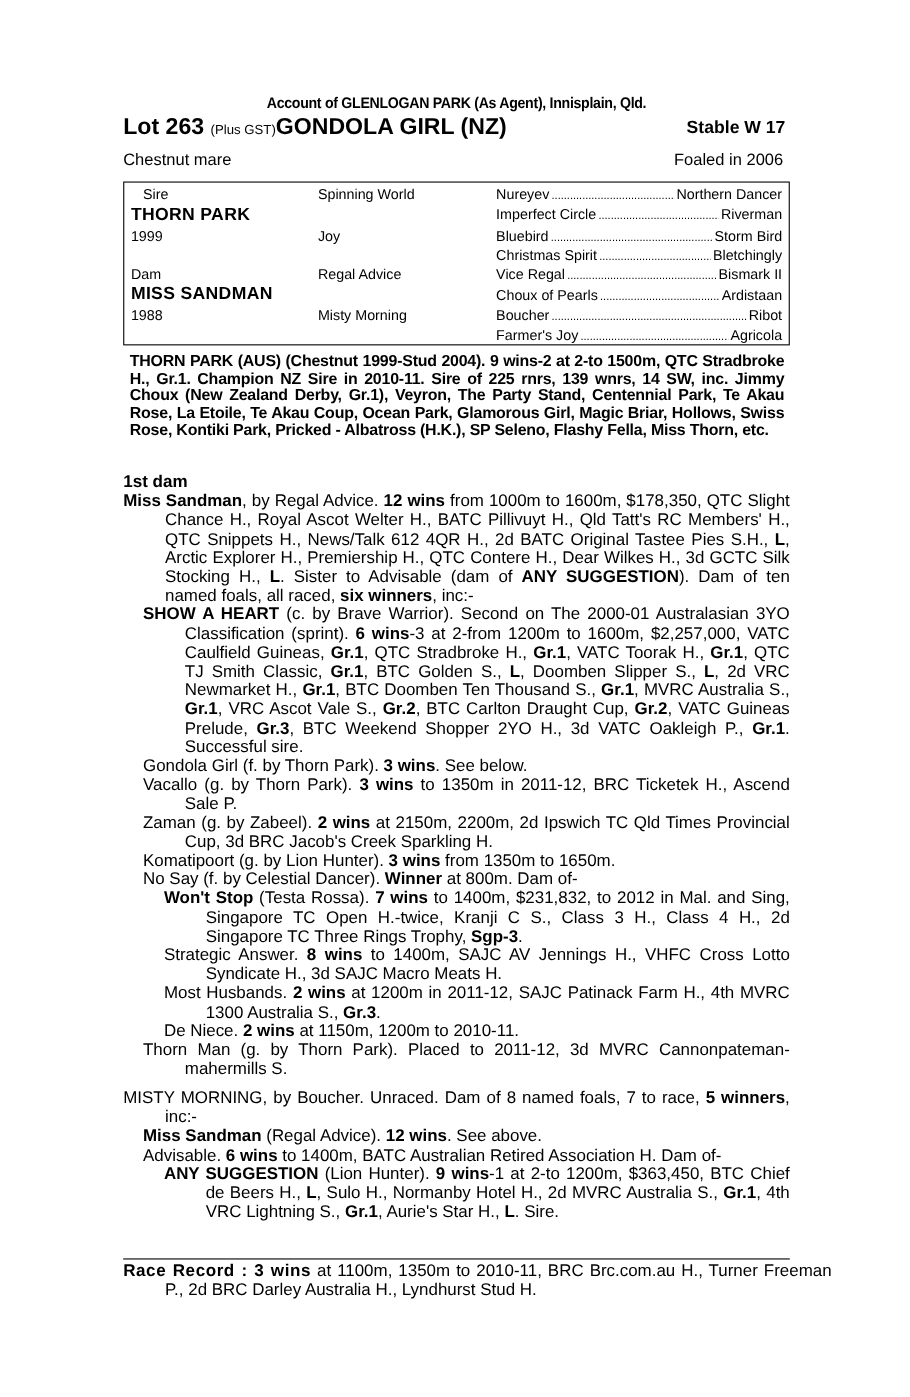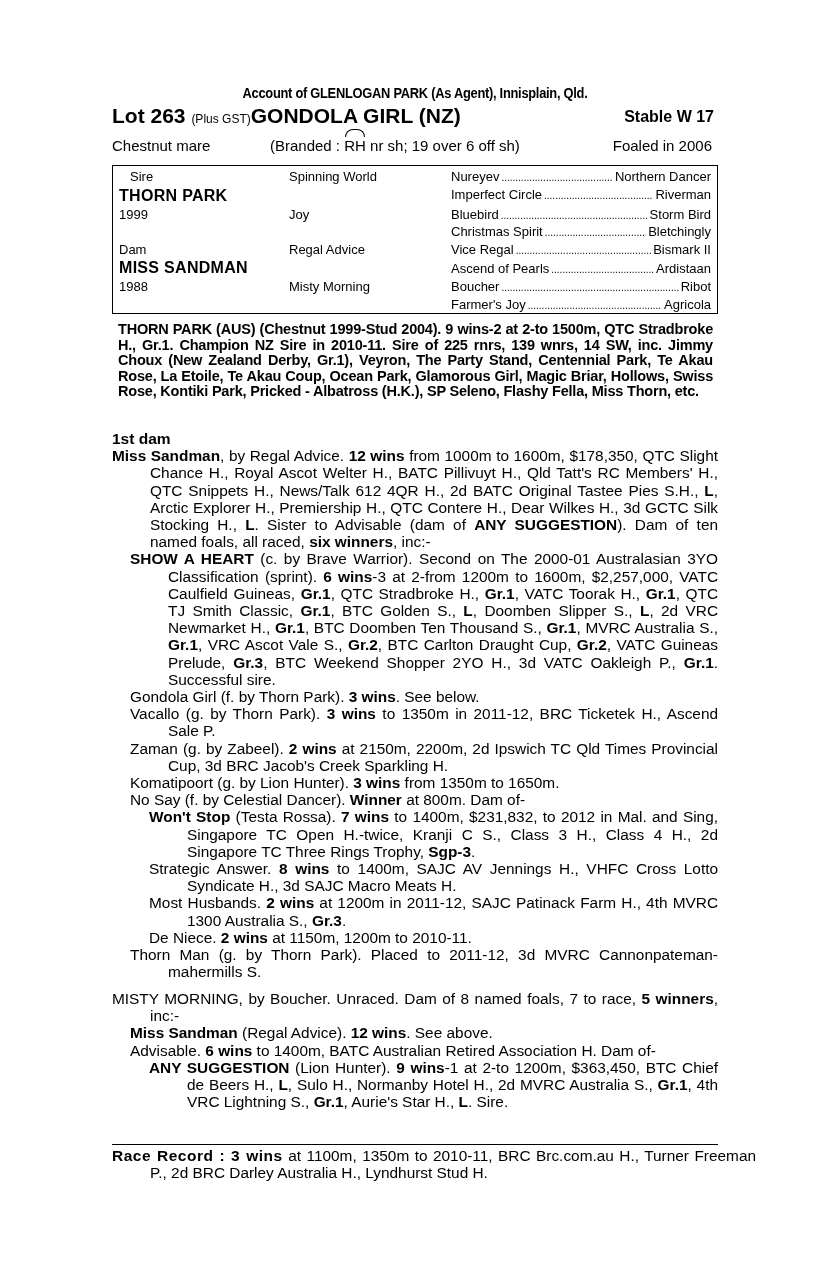--- a/index.html
+++ b/index.html
@@ -45,23 +45,20 @@
   <div class="lotline">
     <div class="lot">
       <span>Lot 263</span>
       <span class="plusgst">(Plus GST)</span><span class="horsename">GONDOLA GIRL (NZ)</span>
     </div>
     <div class="stable">Stable W 17</div>
   </div>
 
   <div class="descline">
     <span class="colour">Chestnut mare</span>
-    <span class="brand">
-      <span>(Branded : </span><span class="brandmark"><span class="hat"></span><span>RH</span></span><span> nr sh; 19 over 6 off sh)</span>
-    </span>
     <span class="foaled">Foaled in 2006</span>
   </div>
 
   <div class="pedigree">
     <div class="ped-cell" style="left:6px; top:3px;margin-left:11px;">Sire</div>
     <div class="ped-cell ped-bold" style="left:6px; top:21px;">THORN PARK</div>
     <div class="ped-cell" style="left:6px; top:41px;">1999</div>
     <div class="ped-cell" style="left:6px; top:76px;">Dam</div>
     <div class="ped-cell ped-bold" style="left:6px; top:93px;">MISS SANDMAN</div>
     <div class="ped-cell" style="left:6px; top:113px;">1988</div>
@@ -90,21 +87,21 @@
         <span>Christmas Spirit</span>
         <span class="dots"></span>
         <span>Bletchingly</span>
       </div>
     <div class="ped-g3" style="top:76px;">
         <span>Vice Regal</span>
         <span class="dots"></span>
         <span>Bismark II</span>
       </div>
     <div class="ped-g3" style="top:95px;">
-        <span>Ascend of Pearls</span>
+        <span>Choux of Pearls</span>
         <span class="dots"></span>
         <span>Ardistaan</span>
       </div>
     <div class="ped-g3" style="top:113px;">
         <span>Boucher</span>
         <span class="dots"></span>
         <span>Ribot</span>
       </div>
     <div class="ped-g3" style="top:131px;">
         <span>Farmer's Joy</span>

